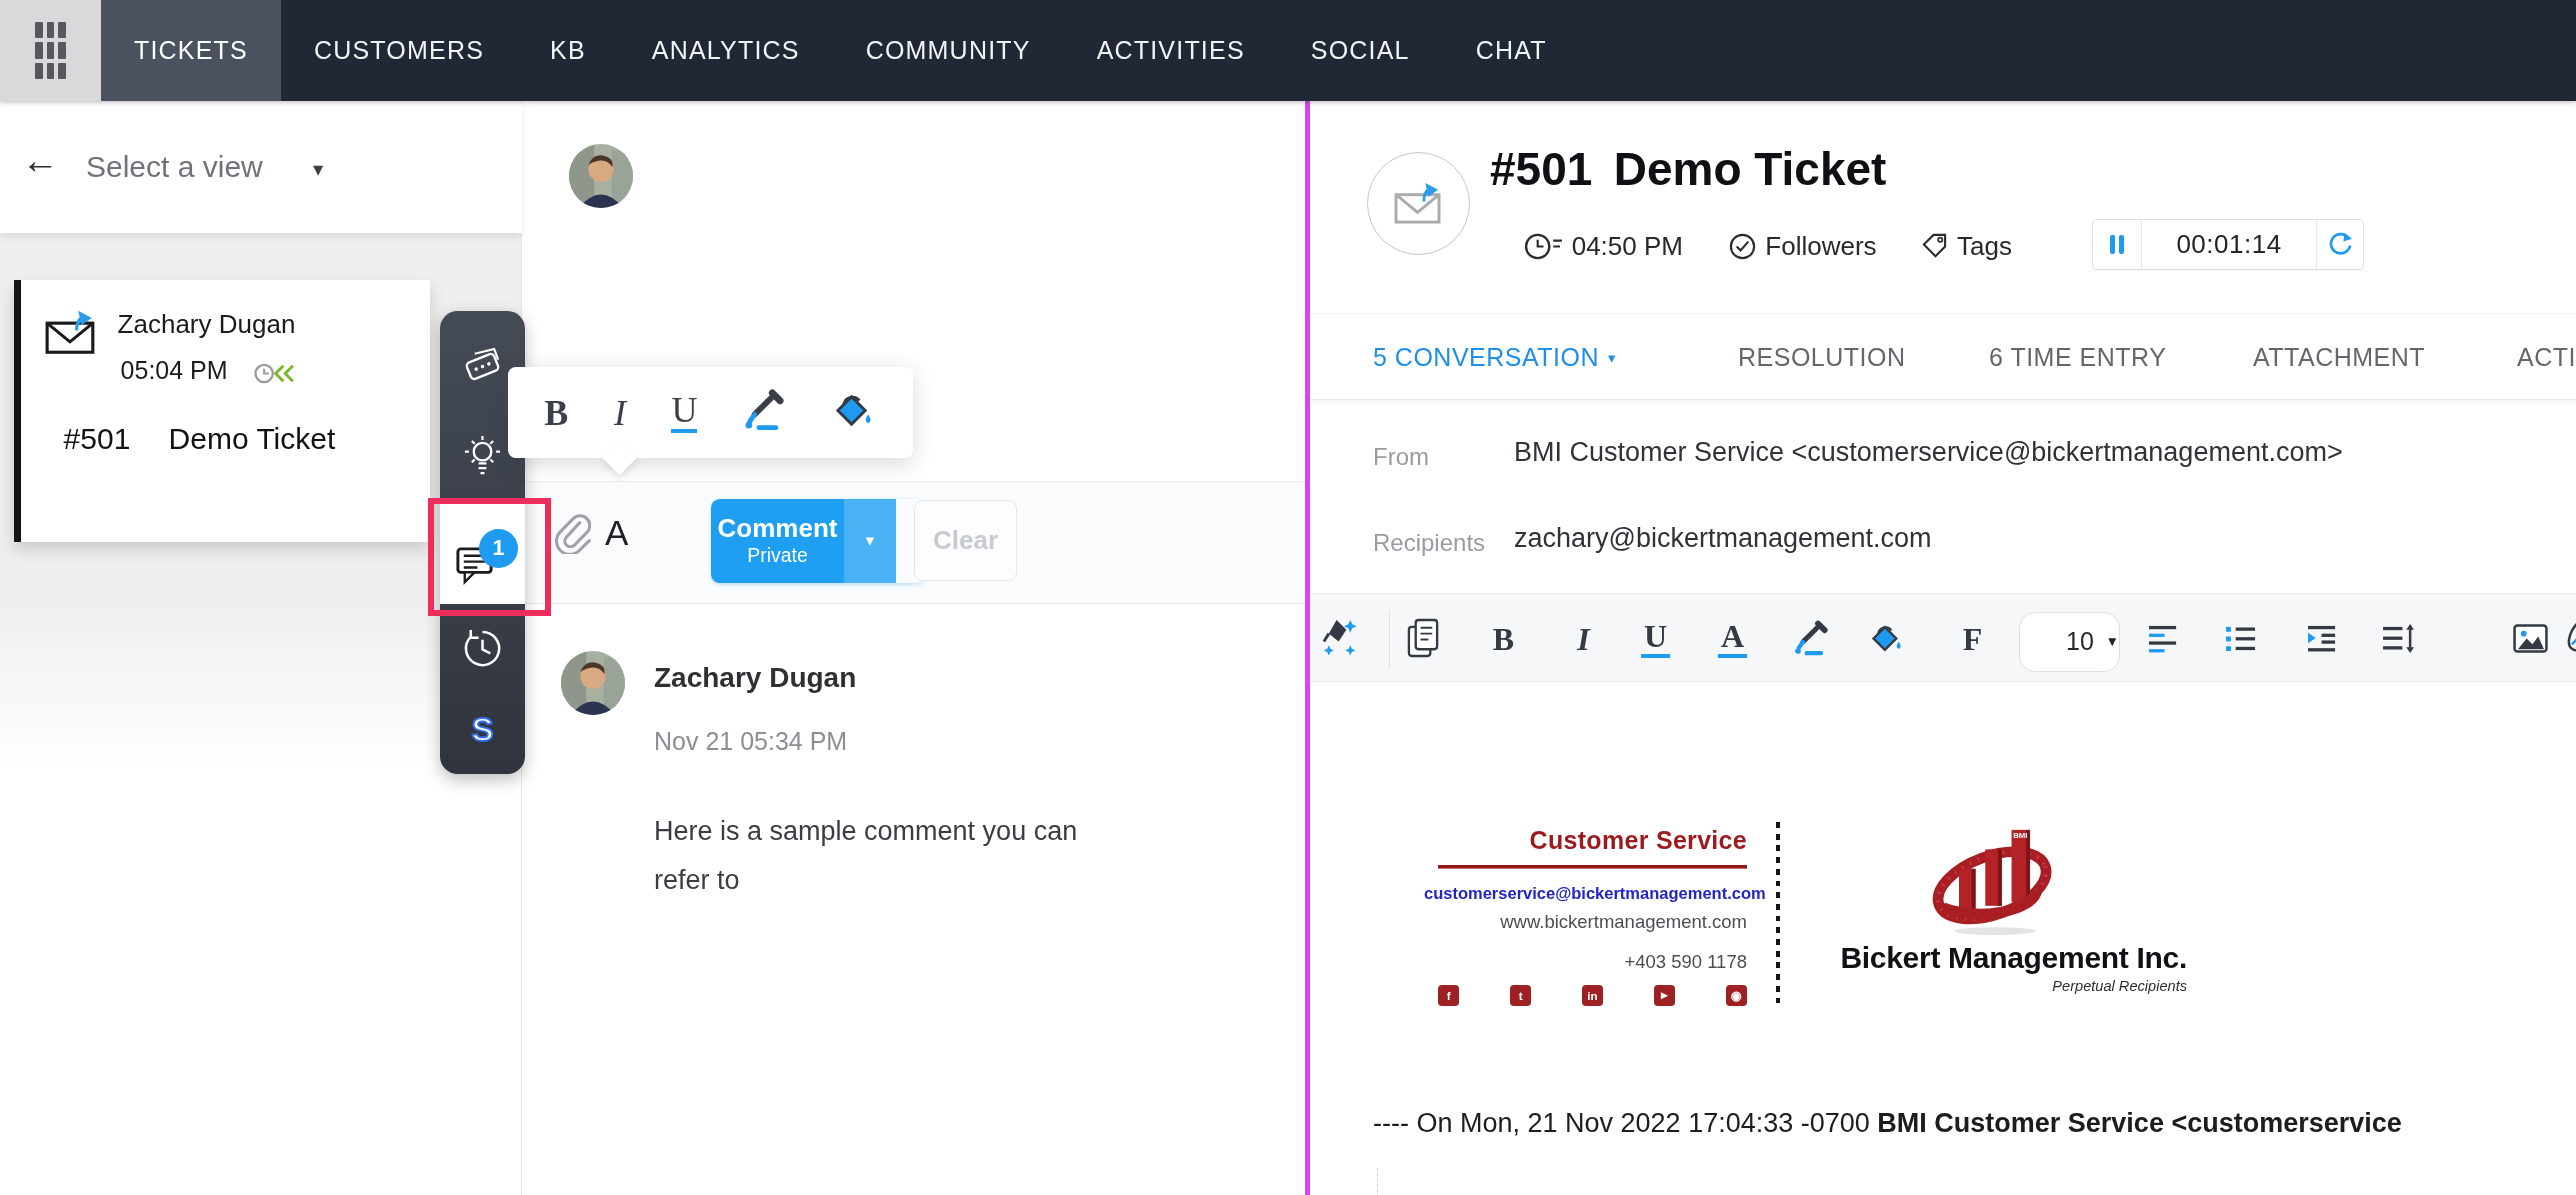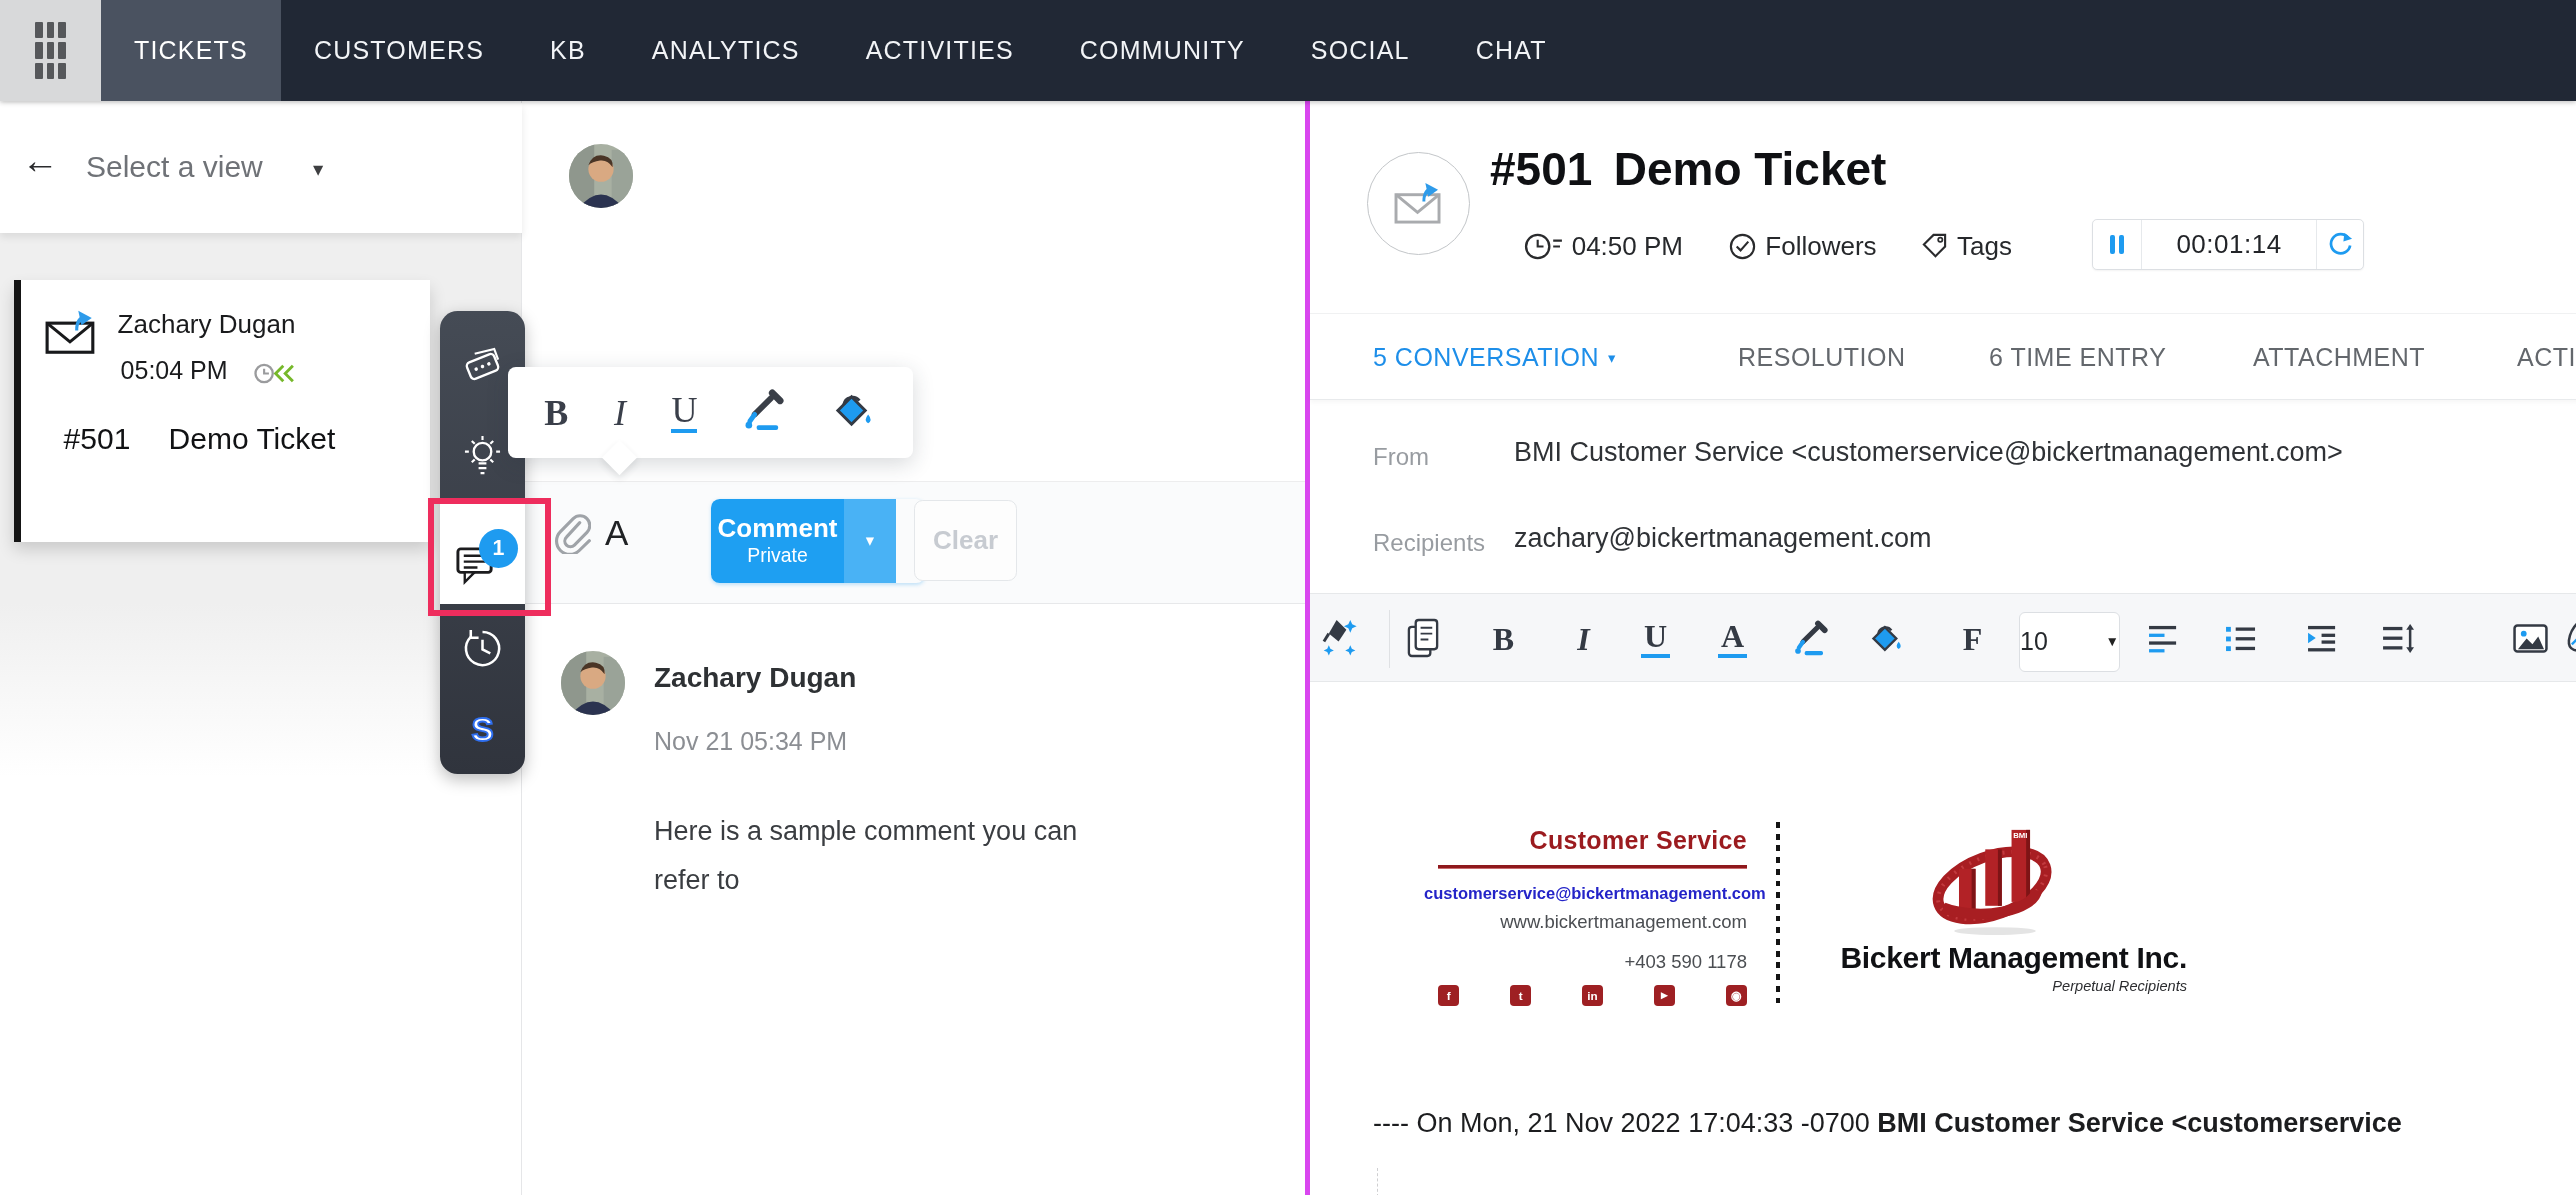--- a/index.html
+++ b/index.html
@@ -112,22 +112,22 @@
 
   .ed-strip { position:absolute; left:0; top:492px; width:1271px; height:89px; background:#f6f7f9;
               border-top:1px solid #e6e8ea; border-bottom:1px solid #e6e8ea; }
   .ed-ico { position:absolute; top:19.4px; width:43px; height:51px; display:flex; align-items:center;
             justify-content:center; cursor:pointer; }
   .ed-sep { position:absolute; top:15.6px; width:1px; height:58px; background:#dfe1e4; }
   .ed-letter { font-family:"Liberation Serif", serif; font-size:32px; font-weight:700; color:#343a44; line-height:1; }
   .ed-letter.it { font-weight:600; font-style:italic; }
   .blue-bar { display:block; height:3.9px; background:#1e9bf0; margin-top:2.9px; }
   .size-box { position:absolute; left:709px; top:17.5px; width:101px; height:60px; background:#fff;
-              border:1px solid #dcdfe3; border-radius:6px; display:flex; align-items:center;
-              justify-content:space-between; gap:11.7px; font-size:25px; color:#25282c; cursor:pointer; }
+              border:1px solid #dcdfe3; border-radius:16px; display:flex; align-items:center;
+              justify-content:flex-end; gap:11.7px; font-size:25px; color:#25282c; cursor:pointer; }
   .size-box .dn { font-size:13.6px; color:#222; }
 
   
   .sig-left { position:absolute; left:114px; top:725px; width:323px; text-align:right; }
   .sig-title { font-size:25px; font-weight:700; color:#9b1b1f; letter-spacing:0.3px; }
   .sig-rule { width:309px; height:3.9px; background:#8e181c; border-bottom:1.9px solid #c96a6d;
               margin:9.7px 0 15.6px auto; }
   .sig-email { font-size:16.5px; font-weight:700; color:#2424c8; }
   .sig-www { font-size:18.5px; color:#4b4e52; margin-top:7.8px; }
   .sig-phone { font-size:18.5px; color:#4b4e52; margin-top:18px; }
@@ -157,22 +157,22 @@
         <span></span>
         <span></span>
         <span></span>
         <span></span>
     </span>
   </div>
   <div class="nav-tab active">TICKETS</div>
   <div class="nav-tab">CUSTOMERS</div>
   <div class="nav-tab">KB</div>
   <div class="nav-tab">ANALYTICS</div>
+  <div class="nav-tab">COMMUNITY</div>
   <div class="nav-tab">ACTIVITIES</div>
-  <div class="nav-tab">COMMUNITY</div>
   <div class="nav-tab">SOCIAL</div>
   <div class="nav-tab">CHAT</div>
 </header>
 
 <aside class="left">
   <div class="view-band">
     <span class="back-arrow">←</span>
     <span class="view-label">Select a view</span>
     <span class="view-caret">▾</span>
   </div>

